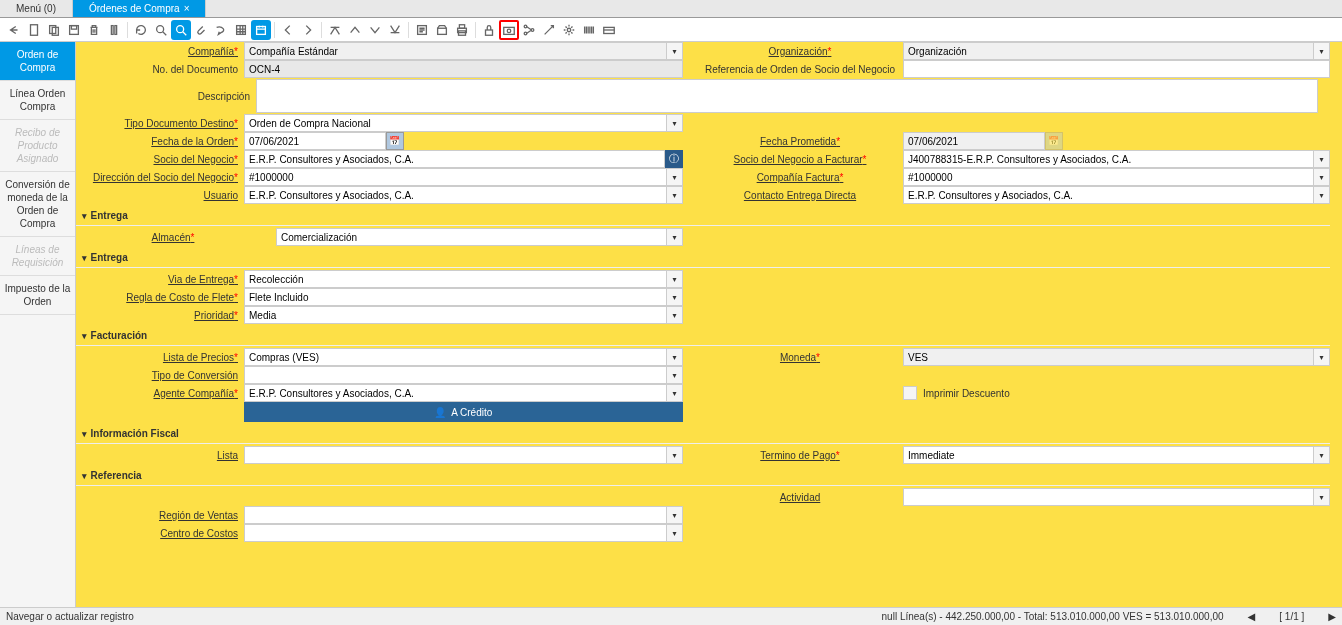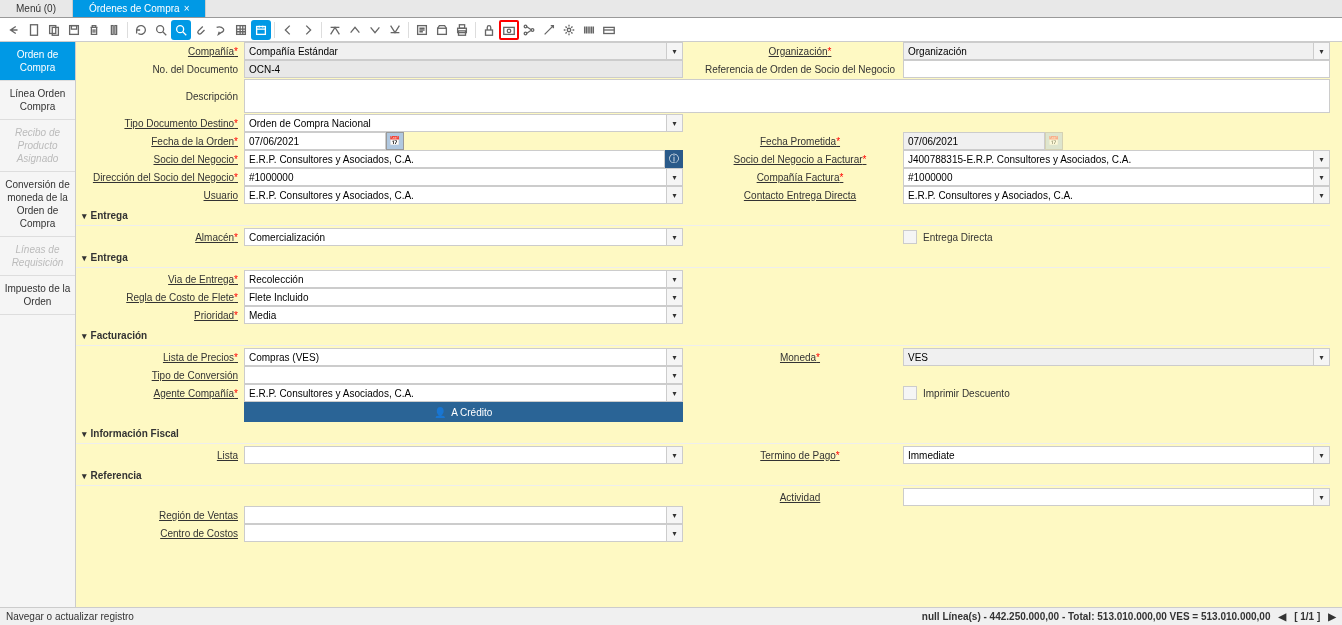--- a/index.html
+++ b/index.html
@@ -22,22 +22,22 @@
 
 .main { display: flex; height: calc(100% - 18px - 24px - 18px); }
 
 
 .side-tabs { width: 76px; background: #f5f5f5; border-right: 1px solid #ccc; display: flex; flex-direction: column; }
 .side-tab { padding: 6px 4px; text-align: center; font-size: 10px; border-bottom: 1px solid #ddd; cursor: pointer; line-height: 1.3; }
 .side-tab.active { background: #0099e5; color: #fff; }
 .side-tab.disabled { color: #bbb; font-style: italic; }
 
 
-.form-area { flex: 1; overflow-y: auto; background: #fef9c3; padding-right: 12px; }
-.form-row { display: flex; align-items: flex-start; min-height: 20px; margin: 1px 0; }
+.form-area { flex: 1; overflow-y: auto; background: #fde047; padding-right: 12px; }
+.form-row { display: flex; align-items: flex-start; min-height: 20px; margin: 1px 12px; }
 .form-col { display: flex; align-items: center; flex: 1; }
 .label { width: 168px; text-align: right; padding-right: 6px; font-size: 10px; text-decoration: underline; white-space: nowrap; }
 .label.noline { text-decoration: none; }
 .req { color: red; }
 .input, .select, .textarea { flex: 1; border: 1px solid #ccc; background: #fff; padding: 2px 4px; font-size: 10px; height: 18px; }
 .input[readonly], .readonly { background: #f0f0f0; }
 .input.grey { background: #e8e8e8; }
 .select-wrap { flex: 1; position: relative; display: flex; }
 .select-arrow { width: 16px; height: 18px; border: 1px solid #ccc; border-left: none; background: #f5f5f5; display: flex; align-items: center; justify-content: center; font-size: 8px; }
 .date-btn { width: 18px; height: 18px; background: #b0c8e0; border: 1px solid #999; display: flex; align-items: center; justify-content: center; font-size: 9px; }
@@ -49,21 +49,21 @@
 
 
 .section-hdr { display: flex; align-items: center; padding: 4px 6px; font-weight: bold; font-size: 10px; gap: 4px; border-bottom: 1px solid #eee; margin: 2px 0; }
 .collapse-icon { font-size: 9px; cursor: pointer; }
 
 
 .action-btn { background: #2a6496; color: #fff; border: none; padding: 4px 12px; flex: 1; display: flex; align-items: center; justify-content: center; gap: 4px; height: 20px; font-size: 10px; }
 
 
 .status-bar { position: absolute; bottom: 0; left: 0; right: 0; height: 18px; background: #f0f0f0; border-top: 1px solid #ccc; display: flex; align-items: center; justify-content: space-between; padding: 0 6px; font-size: 10px; }
-.status-right { display: flex; align-items: flex-end; gap: 8px; font-weight: bold; }
+.status-right { display: flex; align-items: flex-end; gap: 24px; }
 
 
 .row2 { display: flex; }
 .row2 .form-col { width: 50%; flex: none; }
 .row2 .form-col:first-child { padding-right: 20px; }
 .row2 .form-col:last-child .label { width: 200px; text-align: center; }
 </style>
 </head>
 <body>
 
@@ -375,27 +375,20 @@
       <span>Entrega</span>
     </div>
     <div class="row2">
       <div class="form-col">
         <span class="label"><span>Almacén</span><span class="req">*</span></span>
         <div class="select-wrap">
             <input class="input" value="Comercialización" style="">
           </div>
         <div class="select-arrow">▾</div>
       </div>
-      <div class="form-col">
-        <span class="label noline" style="width:200px"></span>
-        <div class="checkbox-wrap">
-          <div class="checkbox"></div>
-          <span>Entrega Directa</span>
-        </div>
-      </div>
     </div>
 
     <div class="section-hdr">
       <span class="collapse-icon">▾</span>
       <span>Entrega</span>
     </div>
     <div class="row2">
       <div class="form-col">
         <span class="label"><span>Via de Entrega</span><span class="req">*</span></span>
         <div class="select-wrap">

